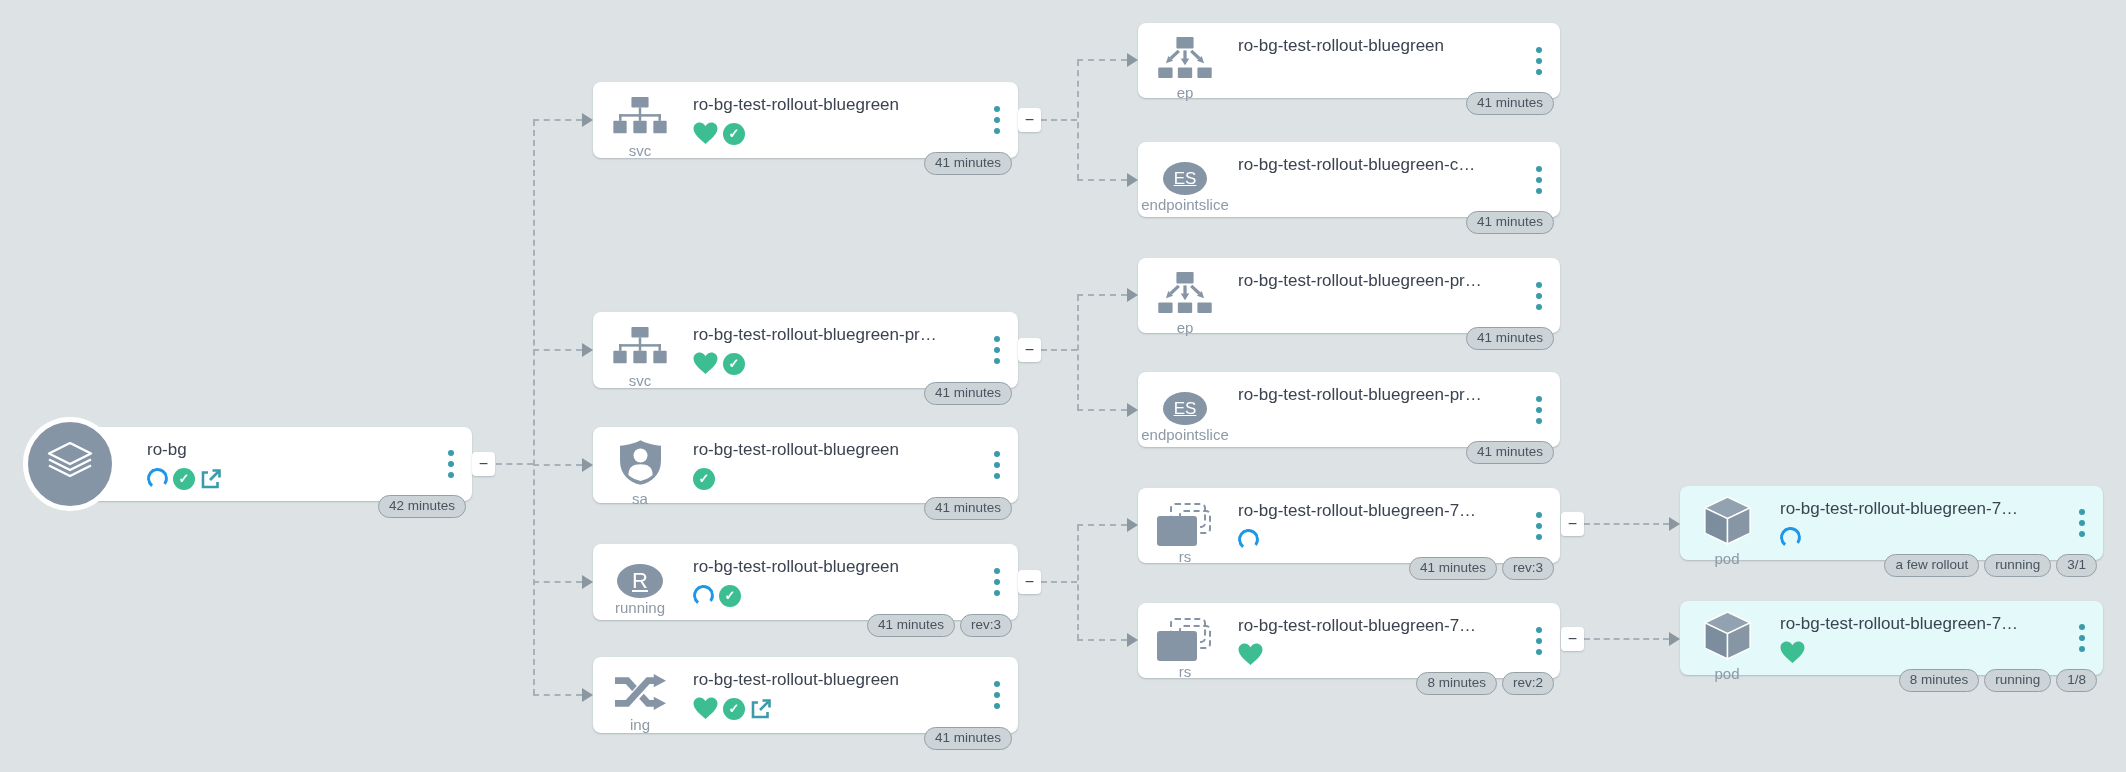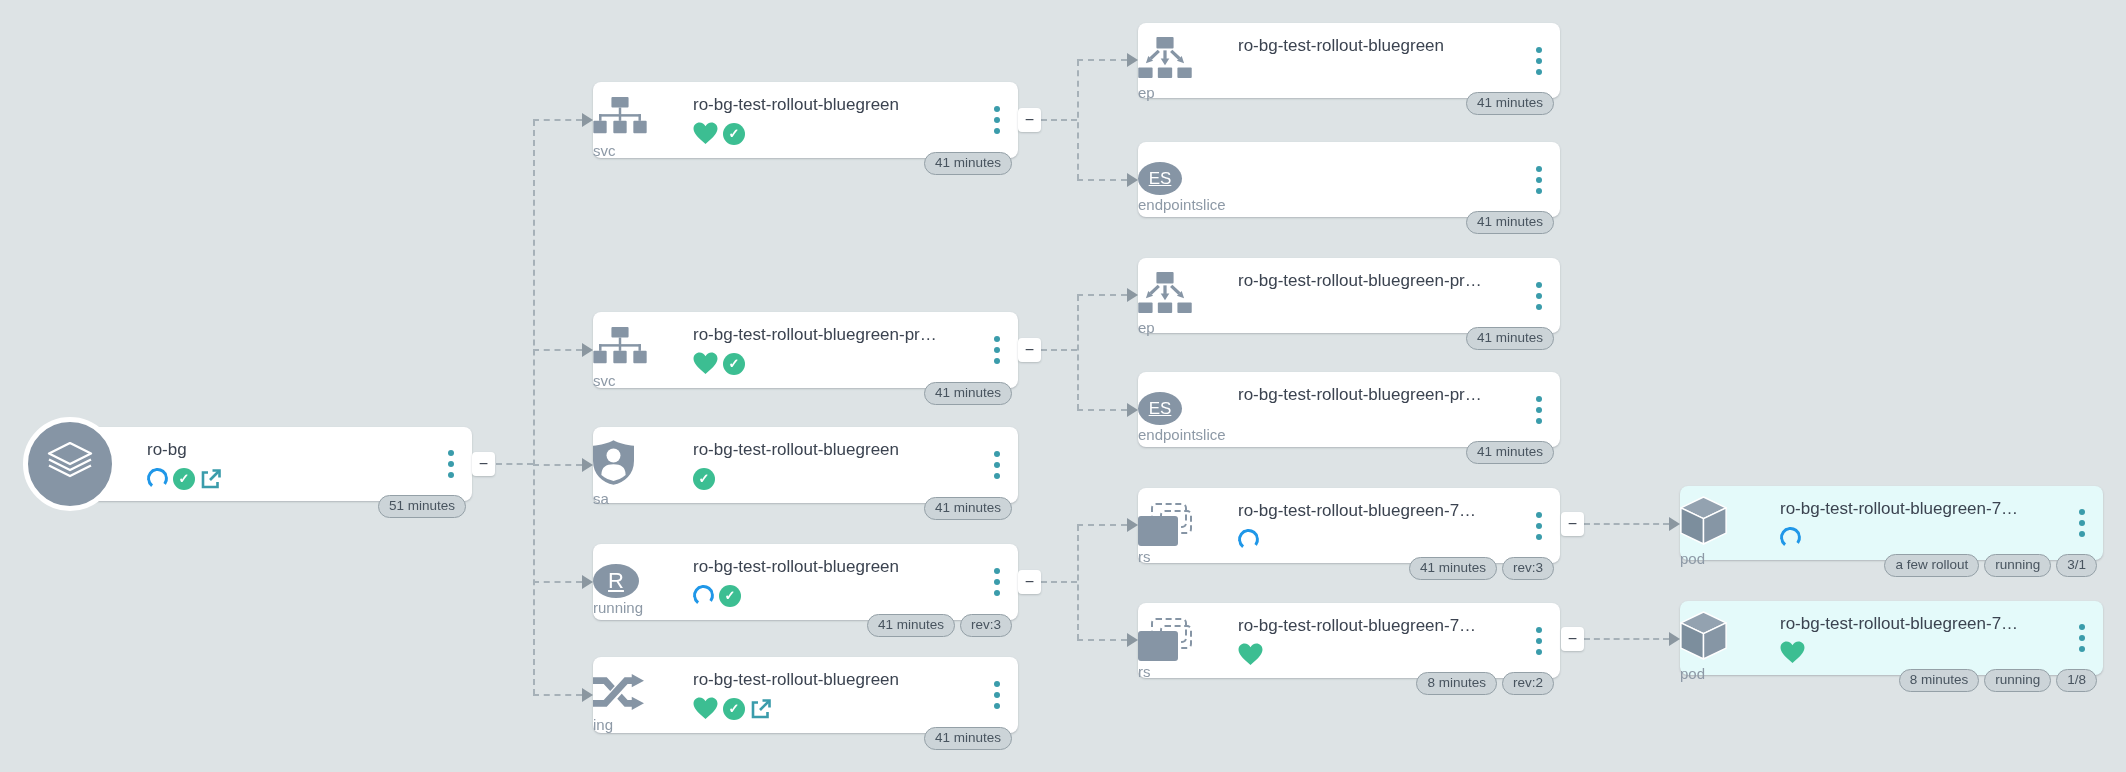--- a/index.html
+++ b/index.html
@@ -28,21 +28,21 @@
   }
 
   
   .node {
     position: absolute; background: #fff; border-radius: 8px; z-index: 2;
     box-shadow: 0 1px 2px rgba(60,70,80,.28); cursor: pointer;
   }
   .node.highlighted { background: var(--pod_highlight_bg, #e4fafa); }
   .icon-block {
     position: absolute; left: 0; top: 20px; bottom: 4px; width: 94px;
-    display: flex; flex-direction: column; align-items: flex-start; justify-content: center;
+    display: flex; flex-direction: column; align-items: center; justify-content: center;
     gap: 2px; color: var(--icon_gray, #8695a5); overflow: visible;
   }
   .kind-label {
     font-size: 15px; color: #8d99a6; line-height: 16px; white-space: nowrap;
   }
   .circle-icon {
     border-radius: 50%; background: var(--icon_gray, #8695a5); color: #fff;
     display: flex; align-items: center; justify-content: center; font-weight: 400; text-decoration: underline;
   }
   .circle-icon.r  { width: 46px; height: 46px; font-size: 22px; }
@@ -156,21 +156,21 @@
             <path d="M19 3 L10 12"></path>
           </svg>
         </div>
     </div>
     <div class="menu-btn">
       <span class="dot"></span>
       <span class="dot"></span>
       <span class="dot"></span>
     </div>
     <div class="badges">
-        <span class="badge">51 minutes</span>
+        <span class="badge">42 minutes</span>
       </div>
   <div class="app-avatar">
         <svg viewBox="0 0 50 44" width="50" height="44" fill="none" stroke="#fff" stroke-width="2.3" stroke-linejoin="round">
           <polygon points="25,1 46,11.5 25,22 4,11.5"></polygon>
           <path d="M4 17.5 L25 28 L46 17.5"></path>
           <path d="M4 23.5 L25 34 L46 23.5"></path>
         </svg>
       </div>
     </div>
     <div class="node" style="left: 593px; top: 82px; width: 425px; height: 76px;">
@@ -237,20 +237,24 @@
     </div>
     <div class="badges">
         <span class="badge">41 minutes</span>
       </div>
   </div>
     <div class="node" style="left: 1138px; top: 142px; width: 422px; height: 75px;">
     <div class="icon-block">
       <span class="circle-icon es">ES</span>
       <span class="kind-label">endpointslice</span>
     </div>
+    <div class="content">
+      <div class="title">ro-bg-test-rollout-bluegreen-c…</div>
+
+    </div>
     <div class="menu-btn">
       <span class="dot"></span>
       <span class="dot"></span>
       <span class="dot"></span>
     </div>
     <div class="badges">
         <span class="badge">41 minutes</span>
       </div>
   </div>
     <div class="node" style="left: 593px; top: 312px; width: 425px; height: 76px;">

